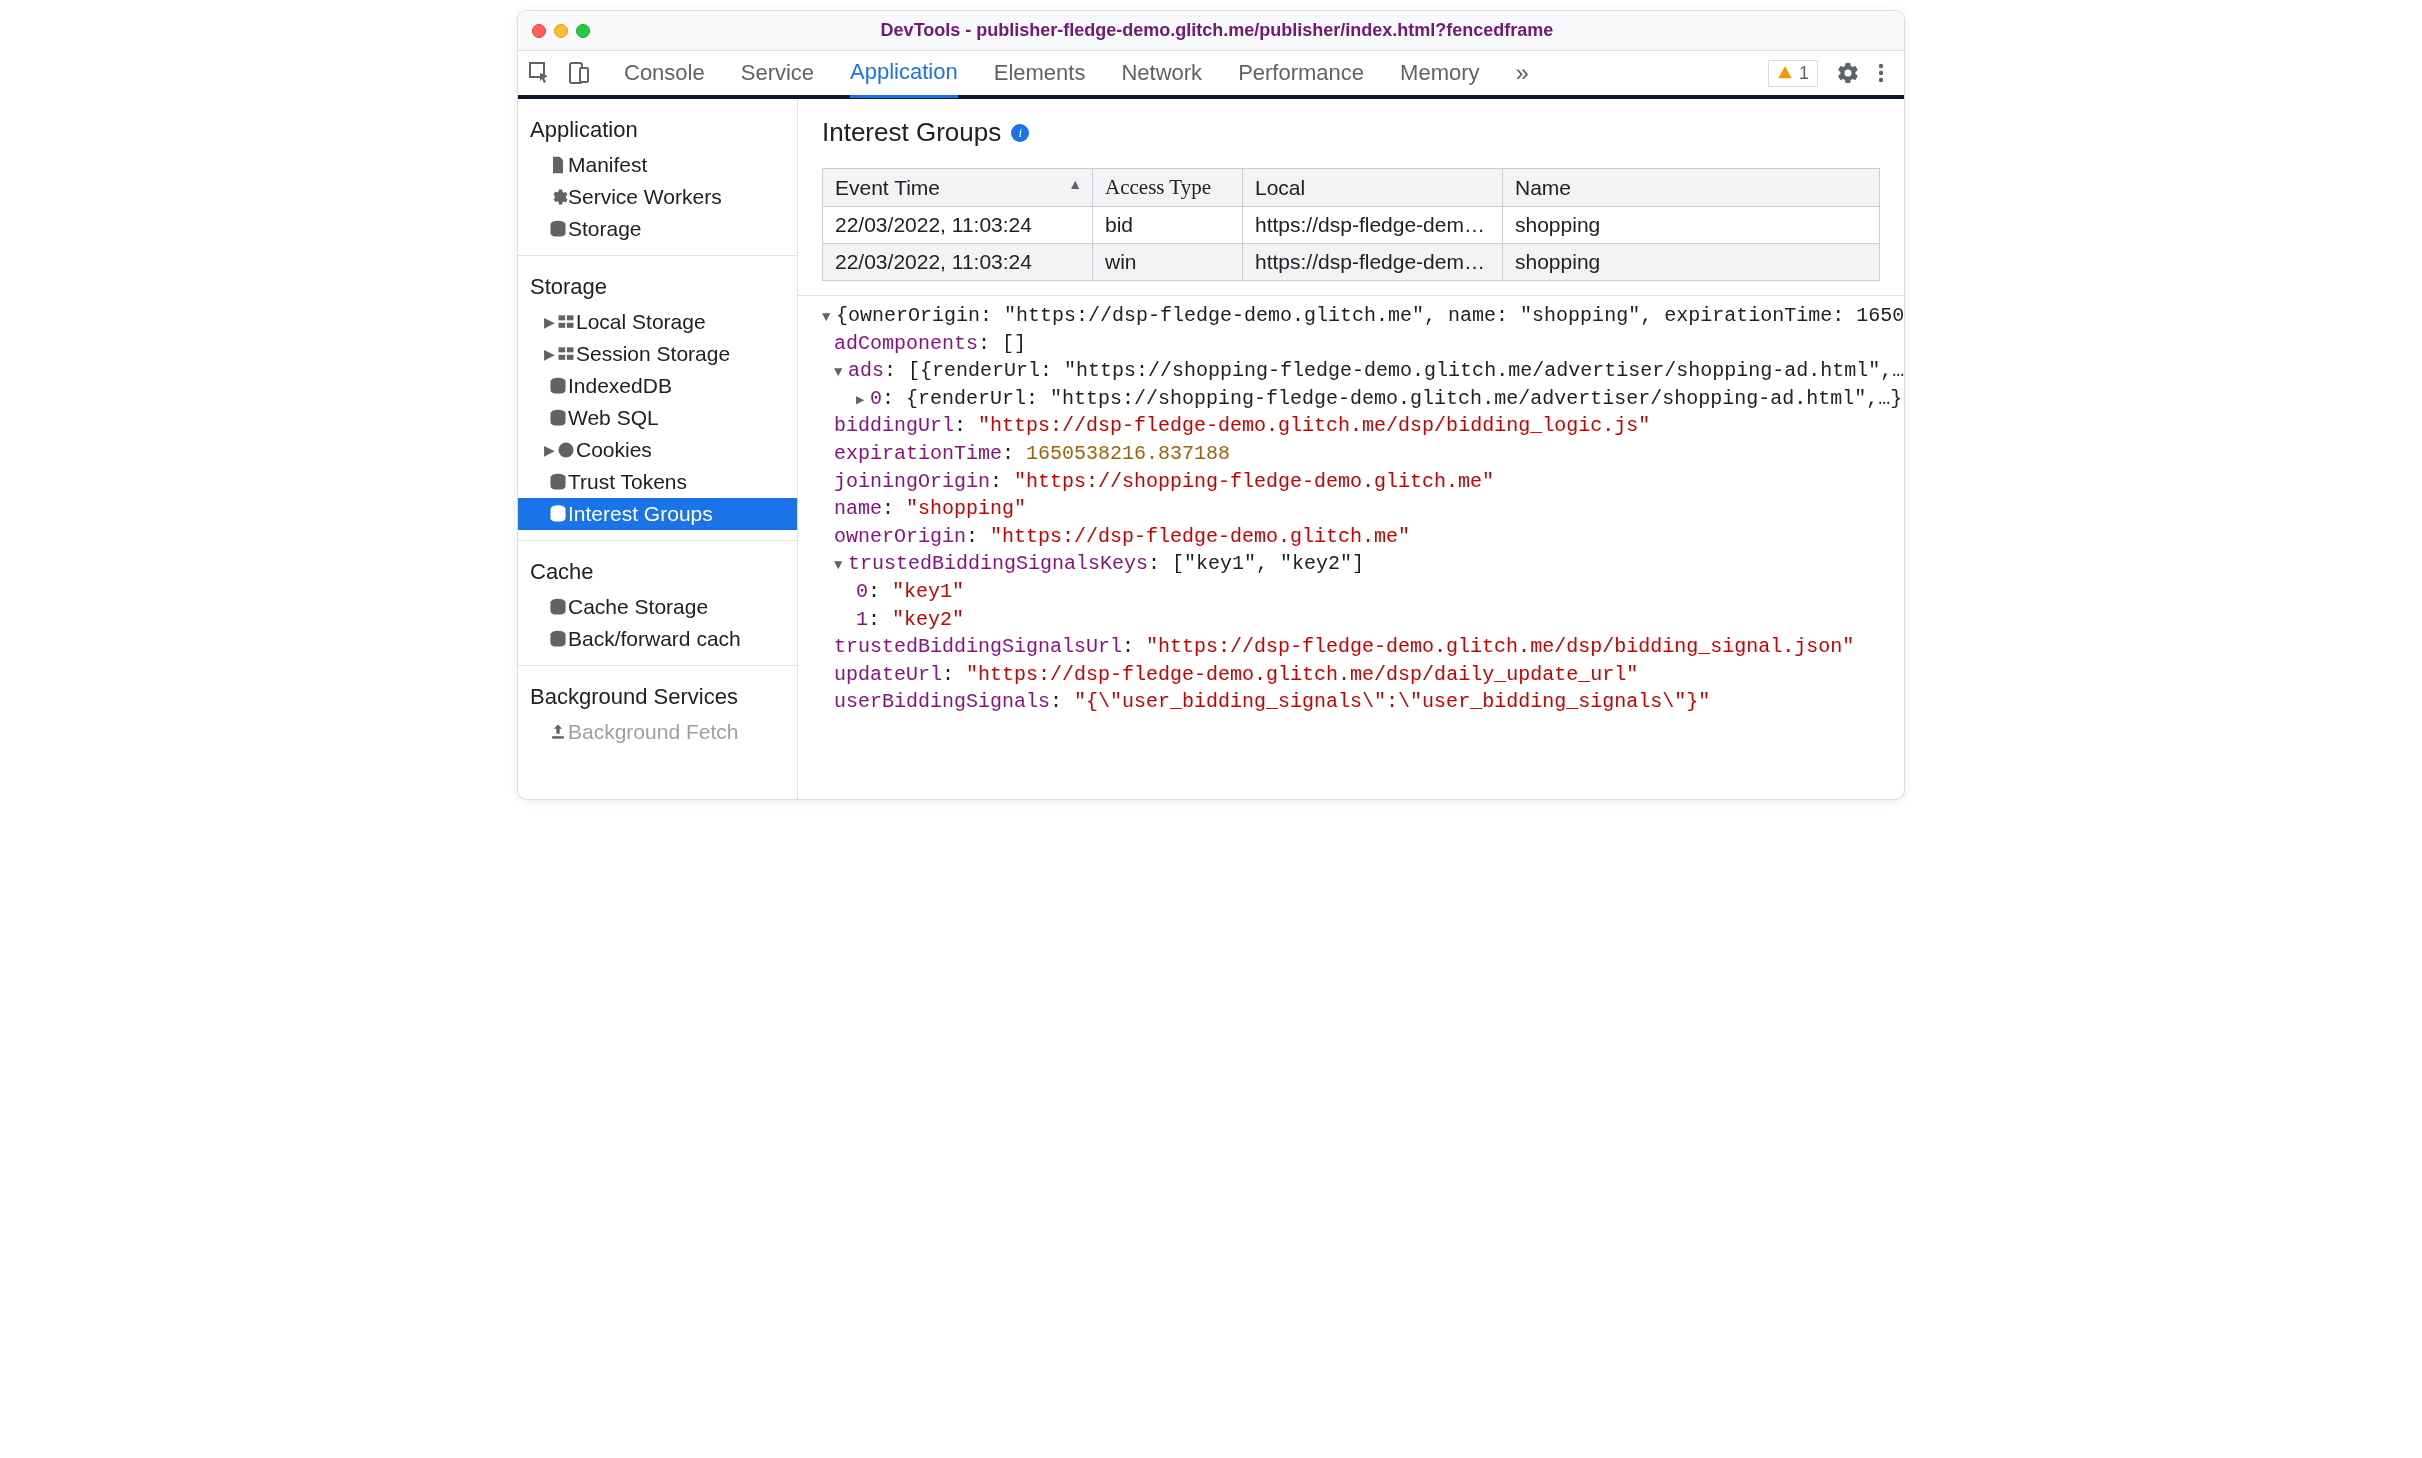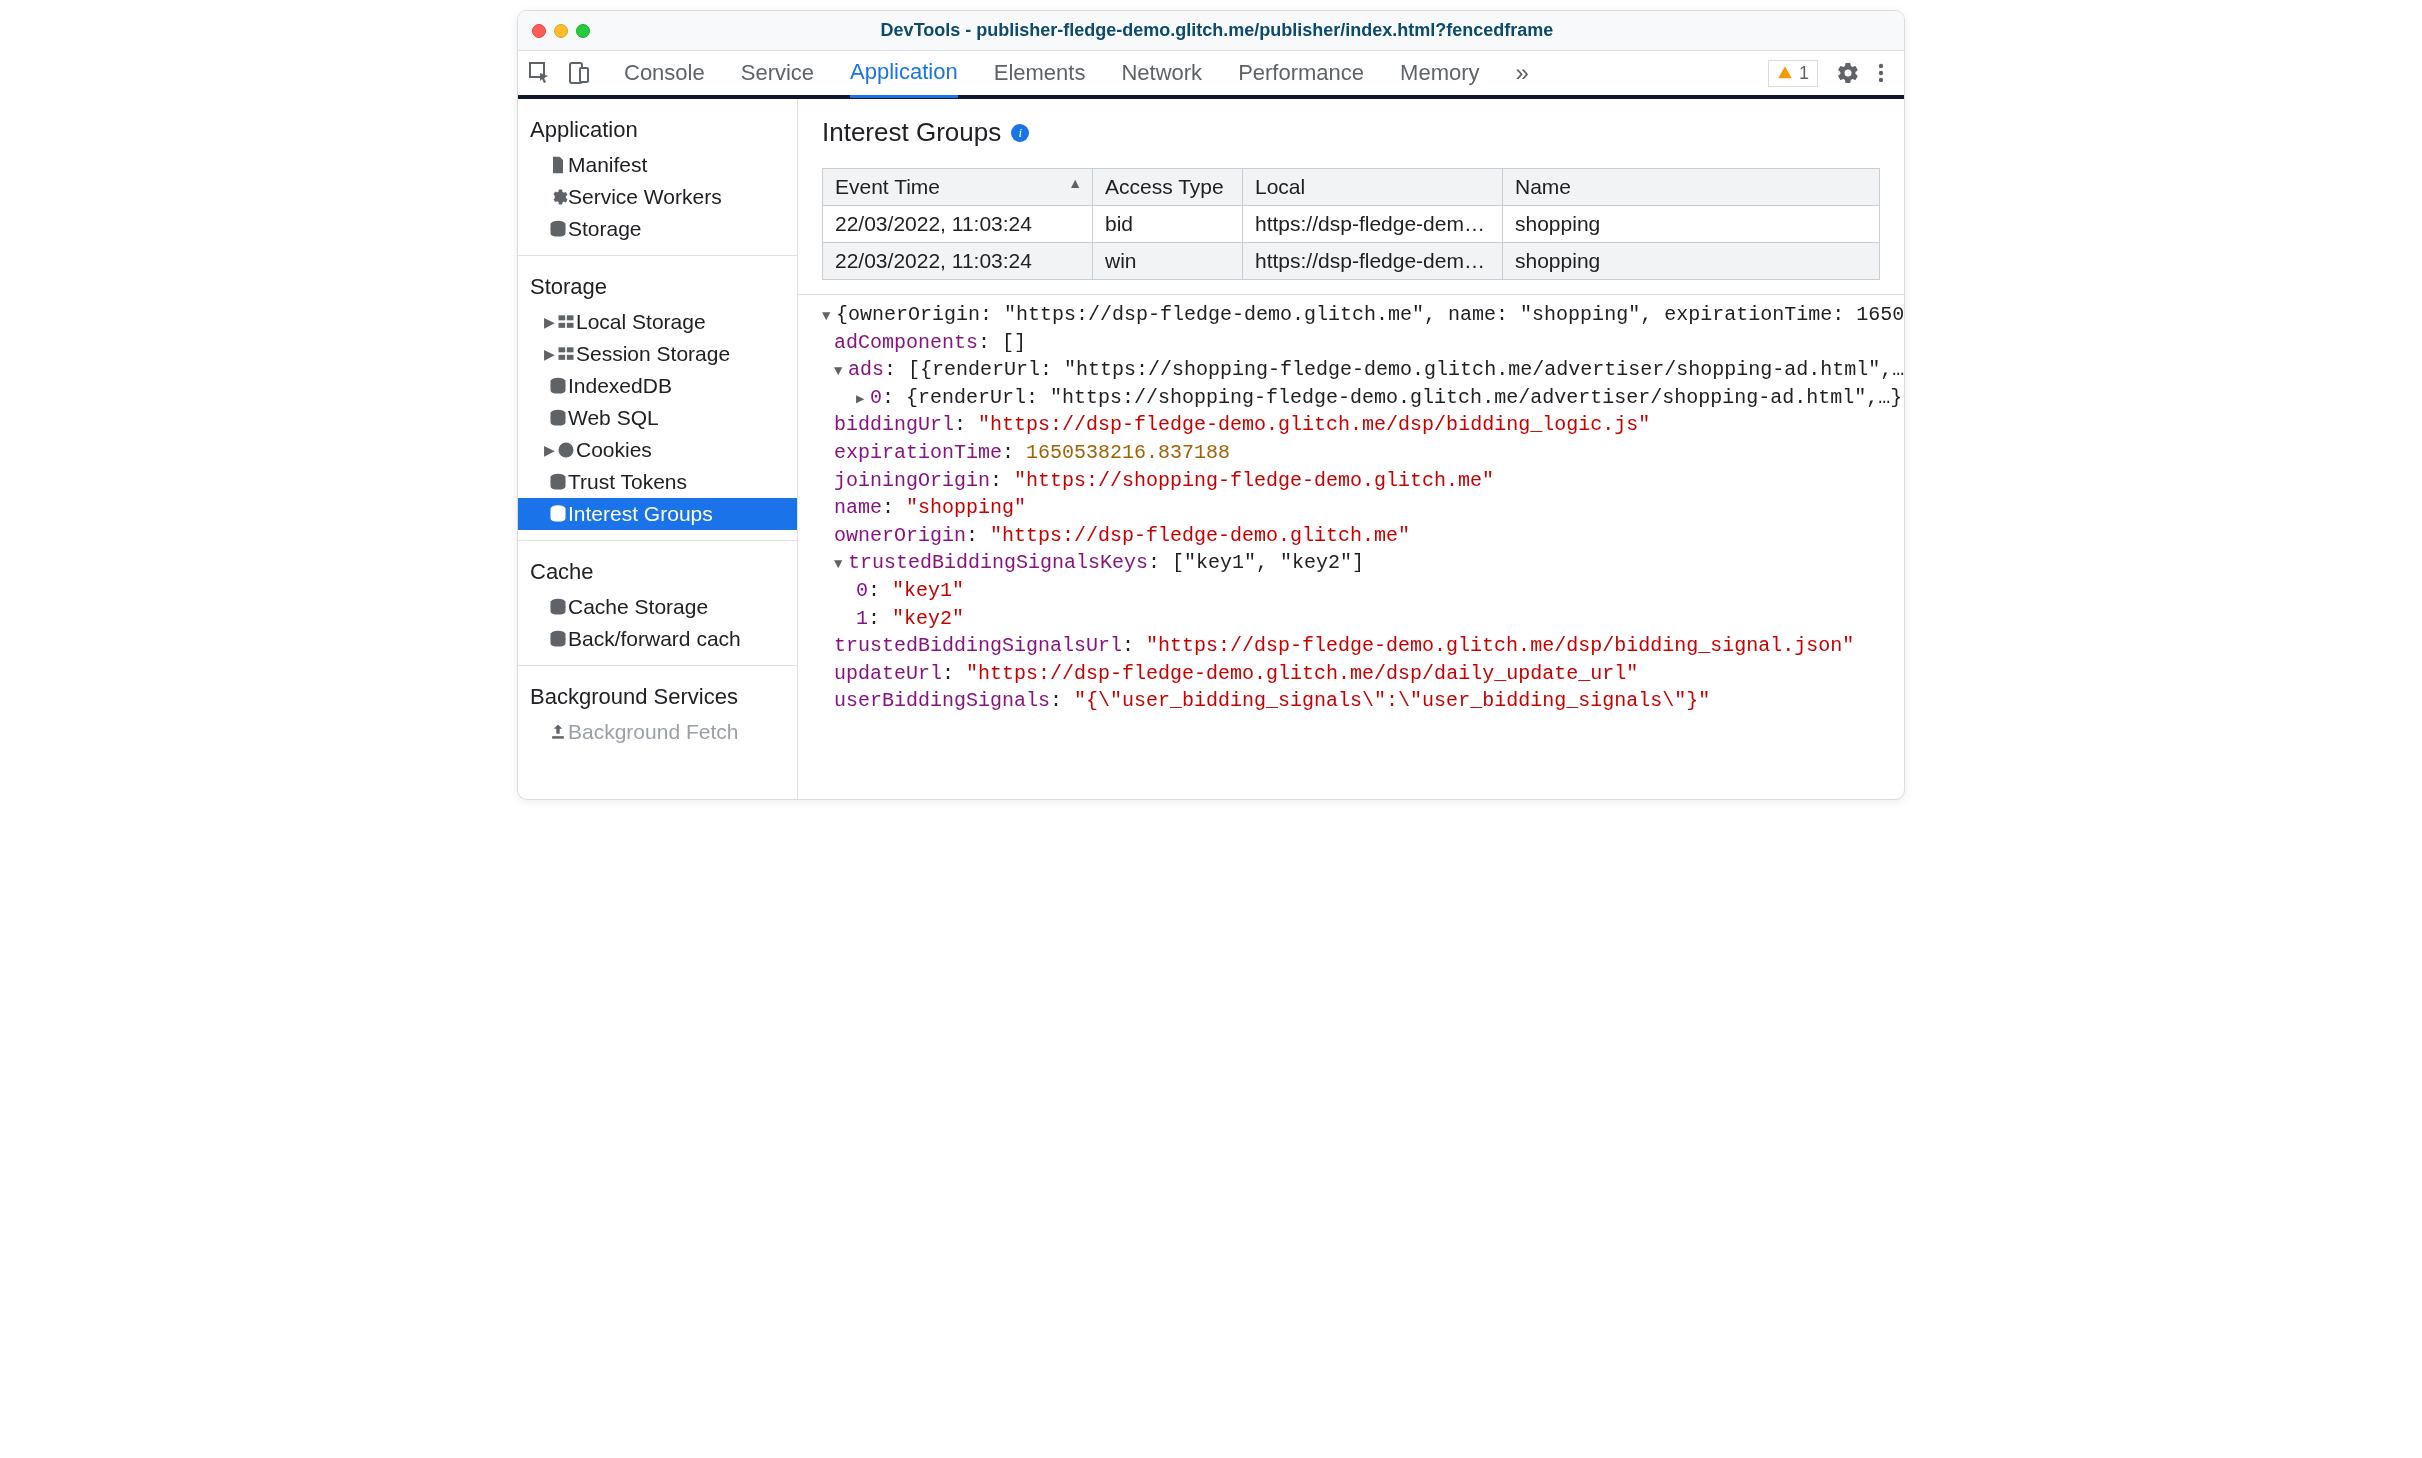--- a/index.html
+++ b/index.html
@@ -33,21 +33,21 @@
   .tl-dot { width: 14px; height: 14px; border-radius: 50%; }
   .dot-red { background: #ff5f56; border:1px solid #e0443e; }
   .dot-yellow { background: #ffbd2e; border:1px solid #dea123; }
   .dot-green { background: #27c93f; border:1px solid #1aab29; }
   .title-text {
     position: absolute;
     left: 12px; right: 0;
     text-align: center;
     font-size: 18px;
     font-weight: 600;
-    color: #0c4a6e;
+    color: #701a75;
     pointer-events: none;
   }
   
   .toolbar {
     height: 48px;
     display: flex;
     align-items: center;
     border-bottom: 4px solid #0f172a;
     padding: 0 20px 0 10px;
     gap: 4px;
@@ -145,21 +145,21 @@
   table.ig th {
     background:#f1f3f4;
     font-weight:400;
     position:relative;
   }
   table.ig th.sorted { font-weight:400; }
   table.ig th .sort-arrow { position:absolute; right:10px; color:#5f6368; font-size:14px; }
   table.ig tbody tr:nth-child(odd) td { background:#fff; }
   table.ig tbody tr:nth-child(even) td { background:#f1f3f4; }
   .col-time { width:270px; }
-  .col-type { width:150px; }
+  .col-type { width:150px;font-family:Liberation Serif, serif; }
   .col-owner { width:260px; max-width:260px; }
   .col-name { width:auto; }
   
   .objview {
     flex:1;
     overflow:hidden;
     border-top:1px solid #e0e0e0;
     padding: 6px 10px 10px 4px;
     font-family: Menlo, Consolas, "Courier New", monospace;
     font-size: 20px;

